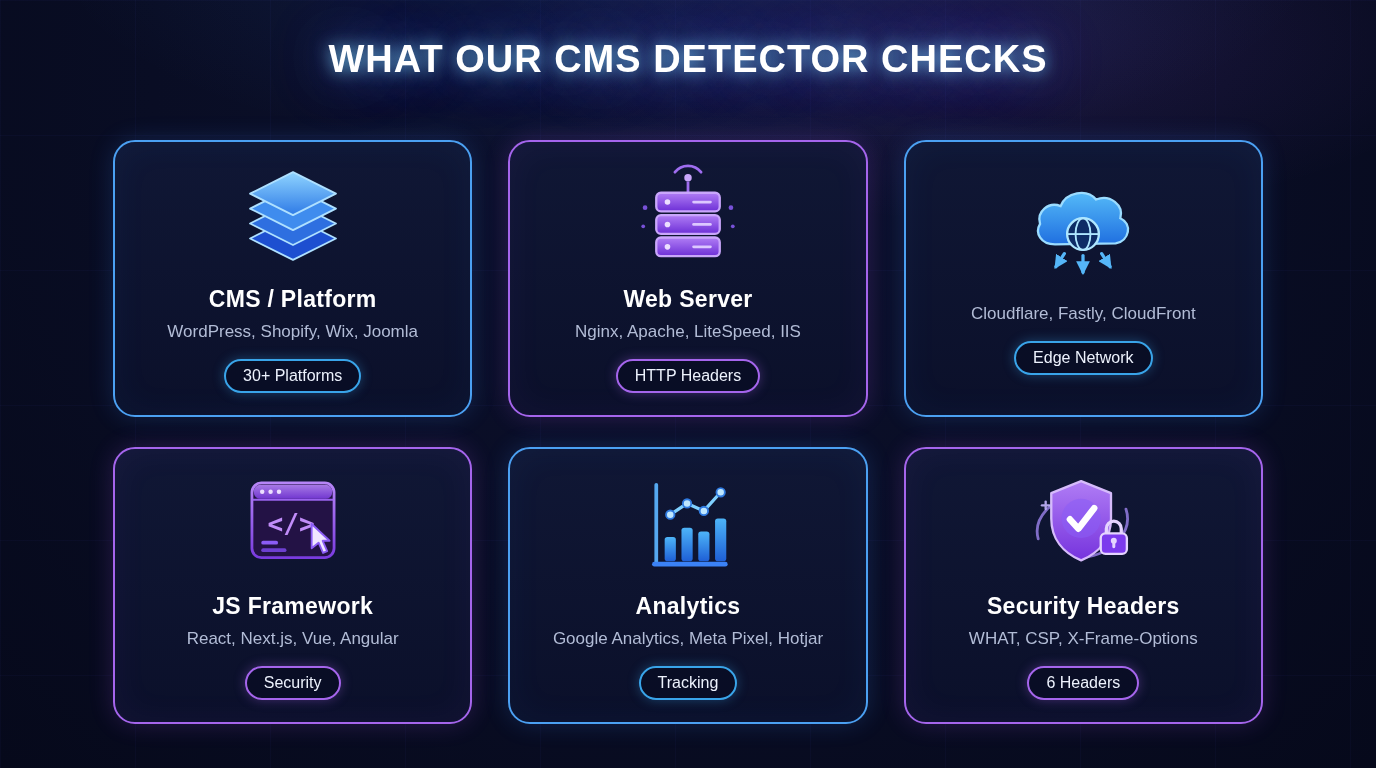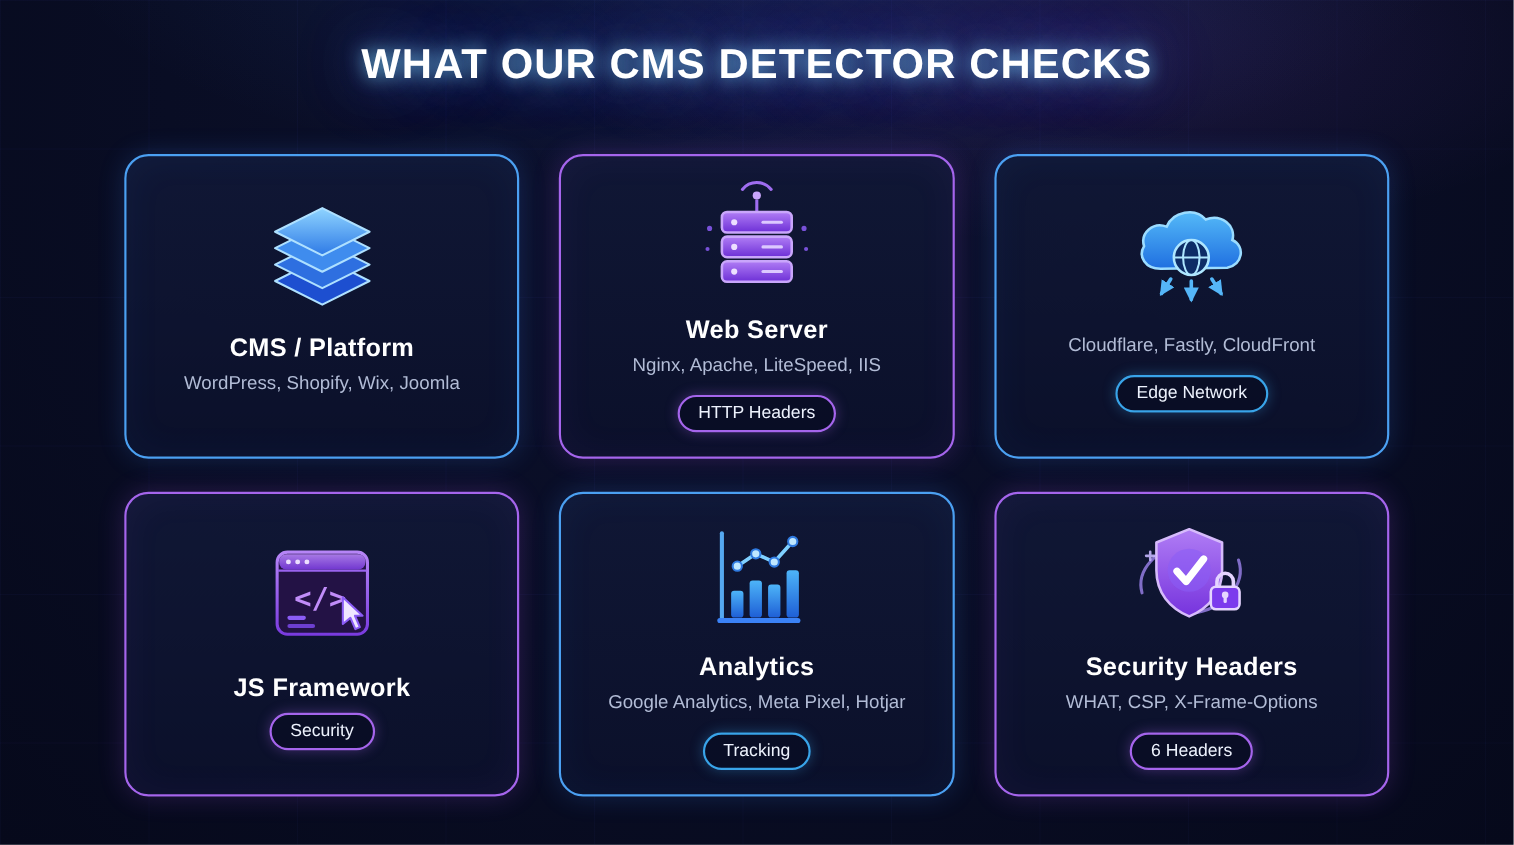--- a/index.html
+++ b/index.html
@@ -116,20 +116,21 @@
         <g stroke="#aee0ff" stroke-width="2" stroke-linejoin="round">
           <path d="M60 56 L106 79 L60 102 L14 79 Z" fill="#1d4fd0"></path>
           <path d="M60 40 L106 63 L60 86 L14 63 Z" fill="#2e6fe0"></path>
           <path d="M60 24 L106 47 L60 70 L14 47 Z" fill="#3f8cee"></path>
           <path d="M60 8 L106 31 L60 54 L14 31 Z" fill="url(#lg-blue)"></path>
         </g>
       </svg>
     </div>
     <h2 class="card-title">CMS / Platform</h2>
     <p class="card-sub">WordPress, Shopify, Wix, Joomla</p>
+    <span class="badge blue">30+ Platforms</span>
   </section>
 
   <section class="card purple">
     <div class="icon-wrap">
       <svg width="112" height="106" viewBox="0 0 120 112" aria-hidden="true">
         <defs>
           <linearGradient id="lg-purple" x1="0" y1="0" x2="0" y2="1">
             <stop offset="0" stop-color="#b07df5"></stop>
               <stop offset="1" stop-color="#6d2fd6"></stop>
           </linearGradient>
@@ -209,20 +210,21 @@
             <circle cx="36" cy="21.5" r="2.4"></circle>
             <circle cx="45" cy="21.5" r="2.4"></circle>
         </g>
         <text x="58" y="66" text-anchor="middle" font-family="DejaVu Sans Mono, monospace" font-size="28" font-weight="bold" fill="#c18df9">&lt;/&gt;</text>
         <rect x="26" y="74" width="18" height="4" rx="2" fill="#8b5cf6"></rect>
         <rect x="26" y="82" width="27" height="4" rx="2" fill="#6d3fd0"></rect>
         <path d="M80 56 L80 82 L87.4 76 L92.2 87 L96.6 85 L91.8 74 L99.2 74 Z" fill="#efe6ff" stroke="#8b5cf6" stroke-width="2" stroke-linejoin="round"></path>
       </svg>
     </div>
     <h2 class="card-title">JS Framework</h2>
+    <p class="card-sub">React, Next.js, Vue, Angular</p>
     <span class="badge purple">Security</span>
   </section>
 
   <section class="card blue">
     <div class="icon-wrap">
       <svg width="112" height="106" viewBox="0 0 120 112" aria-hidden="true">
         <defs>
           <linearGradient id="lg-an" x1="0" y1="0" x2="0" y2="1">
             <stop offset="0" stop-color="#4db4f8"></stop>
               <stop offset="1" stop-color="#1e5fd6"></stop>

